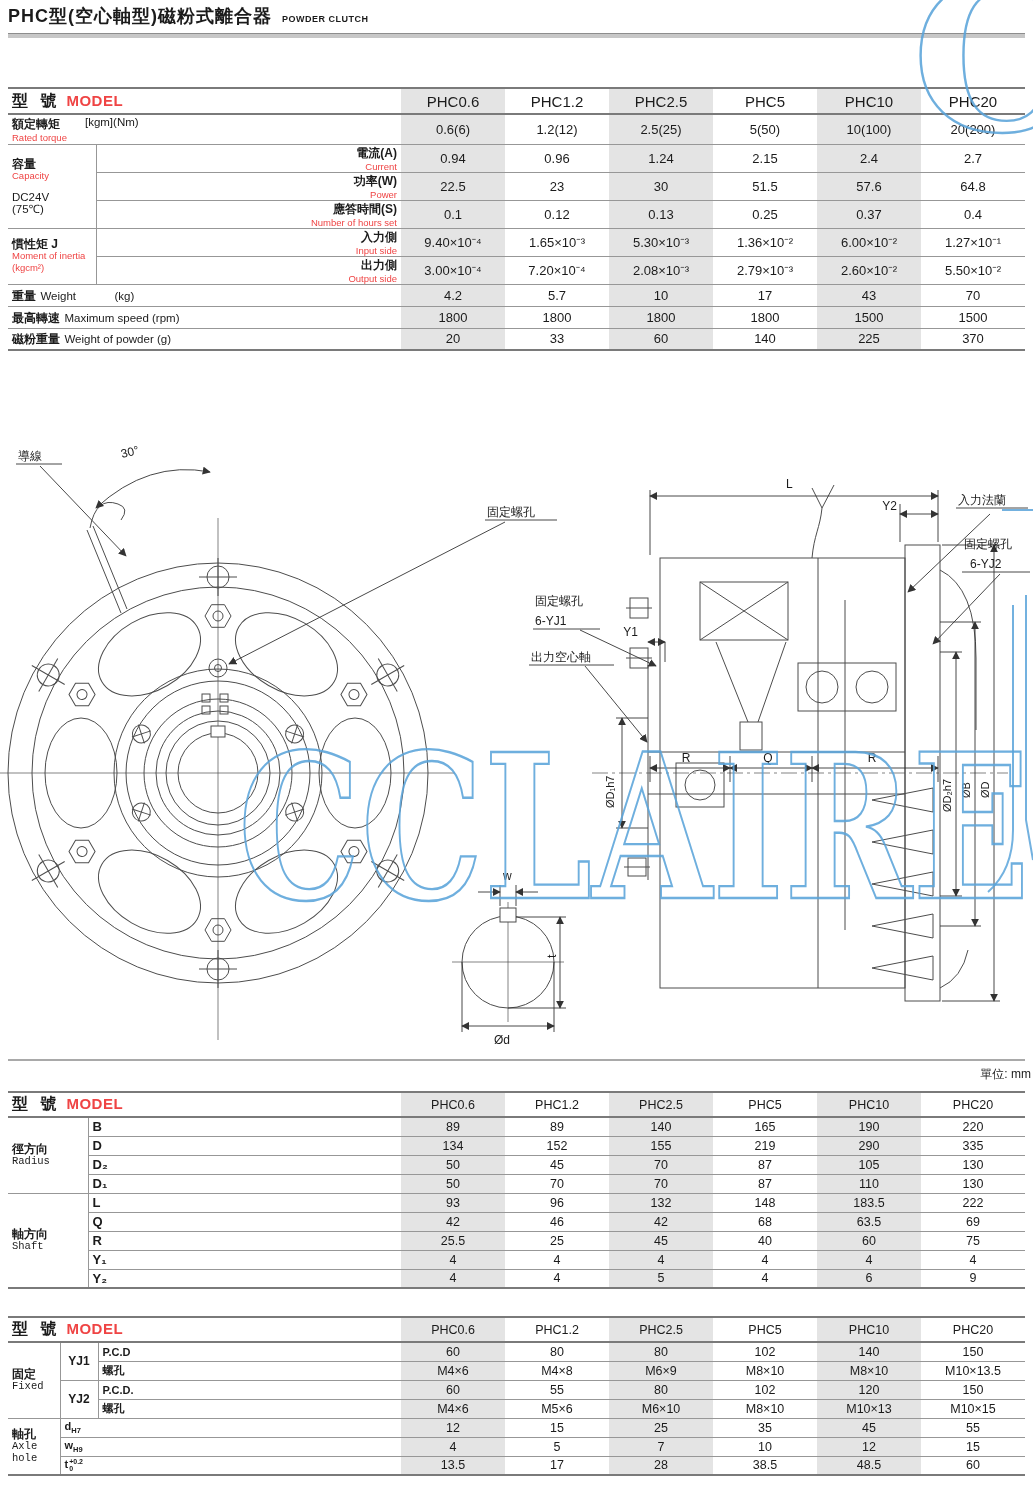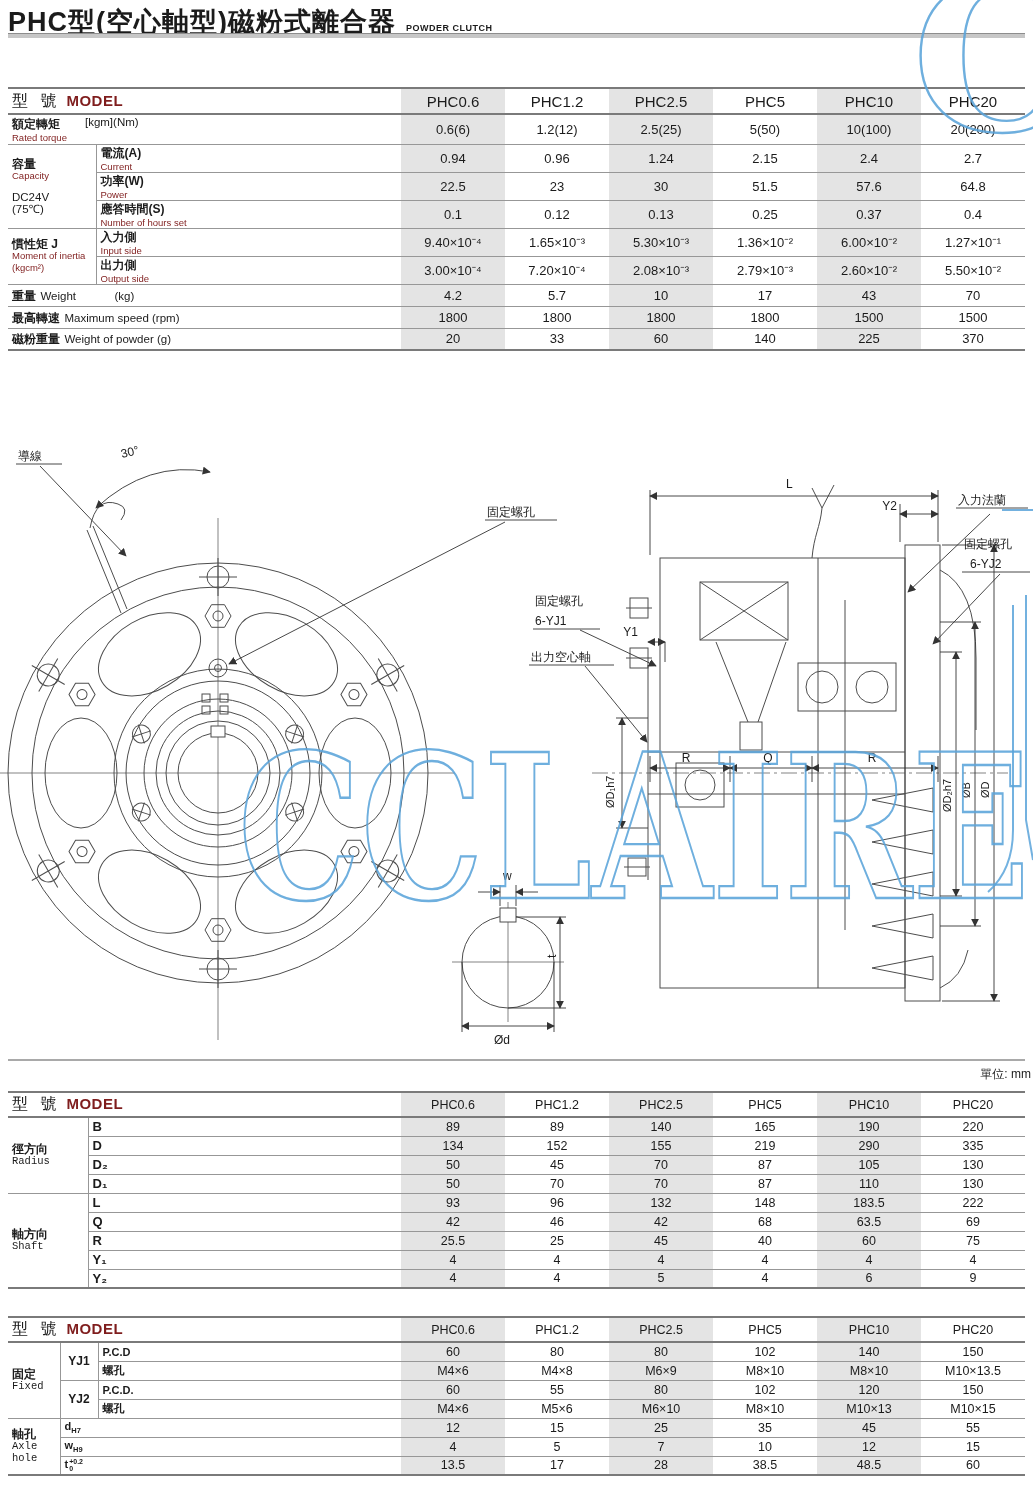--- a/index.html
+++ b/index.html
@@ -1,44 +1,44 @@
 <!DOCTYPE html>
 <html><head>
 <meta charset="utf-8">
 <style>
   html,body{margin:0;padding:0;}
   body{width:1033px;height:1500px;position:relative;overflow:hidden;background:#fff;
        font-family:"Liberation Sans", sans-serif;color:#1b1b1b;}
   
   .hdr{position:absolute;top:4px;left:8px;white-space:nowrap;}
-  .hdr .zh-title{font-size:27px;font-weight:bold;letter-spacing:1px;}
+  .hdr .zh-title{font-size:18px;font-weight:bold;letter-spacing:1px;}
   .hdr .en-title{font-size:9px;font-weight:bold;margin-left:10px;letter-spacing:.5px;}
   .rule1{position:absolute;top:33px;left:8px;width:1017px;height:4px;background:#c7c7c7;border-top:1px solid #8d8d8d;}
   .rule2{position:absolute;top:1059px;left:8px;width:1017px;height:2px;background:#a9a9a9;}
   .unit-note{position:absolute;top:1066px;right:2px;font-size:12px;font-weight:normal;}
   
   .t{position:absolute;left:8px;width:1017px;}
   .t1{top:87px;} .t2{top:1091px;} .t3{top:1316px;}
   .t table{border-collapse:collapse;table-layout:fixed;width:100%;
            border-top:2px solid #7a7a7a;border-bottom:2px solid #7a7a7a;}
   .t td{border-bottom:1px solid #979797;padding:0 4px;vertical-align:middle;overflow:hidden;}
   .model-row td{border-bottom:2px solid #7a7a7a;}
   .model-row .val{font-size:15px;}
-  .model-lbl .zh{font-size:16px;font-weight:normal;letter-spacing:4px;}
+  .model-lbl .zh{font-size:16px;font-weight:bold;letter-spacing:4px;}
   .model-lbl .en{font-size:15px;font-weight:bold;margin-left:6px;letter-spacing:.5px;}
   .val{text-align:center;font-size:13px;}
   .shade{background:#e4e4e4;}
   .t1 tr{height:27px;} .t1 tr.model-row{height:26px;} .t1 tr.r-torque{height:30px;}
   .t1 tr.inertia{height:28px;} .t1 tr.thin{height:22px;}
   .t2 tr,.t3 tr{height:19px;} .t2 tr.model-row,.t3 tr.model-row{height:25px;}
   .t2 .val,.t3 .val{font-size:12.5px;}
   .zh{font-size:12px;font-weight:bold;}
-  .en{font-size:9.5px;color:#7f1d1d;line-height:10px;}
+  .en{font-size:9.5px;color:#ef4444;line-height:10px;}
   .en-mid{font-size:11.5px;}
-  .sub{border-left:1px solid #979797;}
+  .sub{border-left:1px solid #979797;text-align:right;}
   .lblflex{display:flex;align-items:flex-start;gap:18px;}
   .grpcell div{line-height:12px;}
   .grpcell .mono, .mono{font-family:"Liberation Mono", monospace;font-size:10.5px;font-weight:normal;}
   .param{border-left:1px solid #979797;font-weight:bold;font-size:13px;padding-left:6px;}
   .t3 .yj{border-left:1px solid #979797;border-right:1px solid #979797;font-weight:bold;font-size:12px;text-align:center;}
   .t3 .param{font-size:11px;}
   .tol{font-size:7.5px;}
   .tolstack{display:inline-block;vertical-align:middle;font-size:7px;line-height:7px;margin-left:1px;}
   .tolstack span{display:block;}
   .kgunit{margin-left:34px;font-size:11.5px;}

